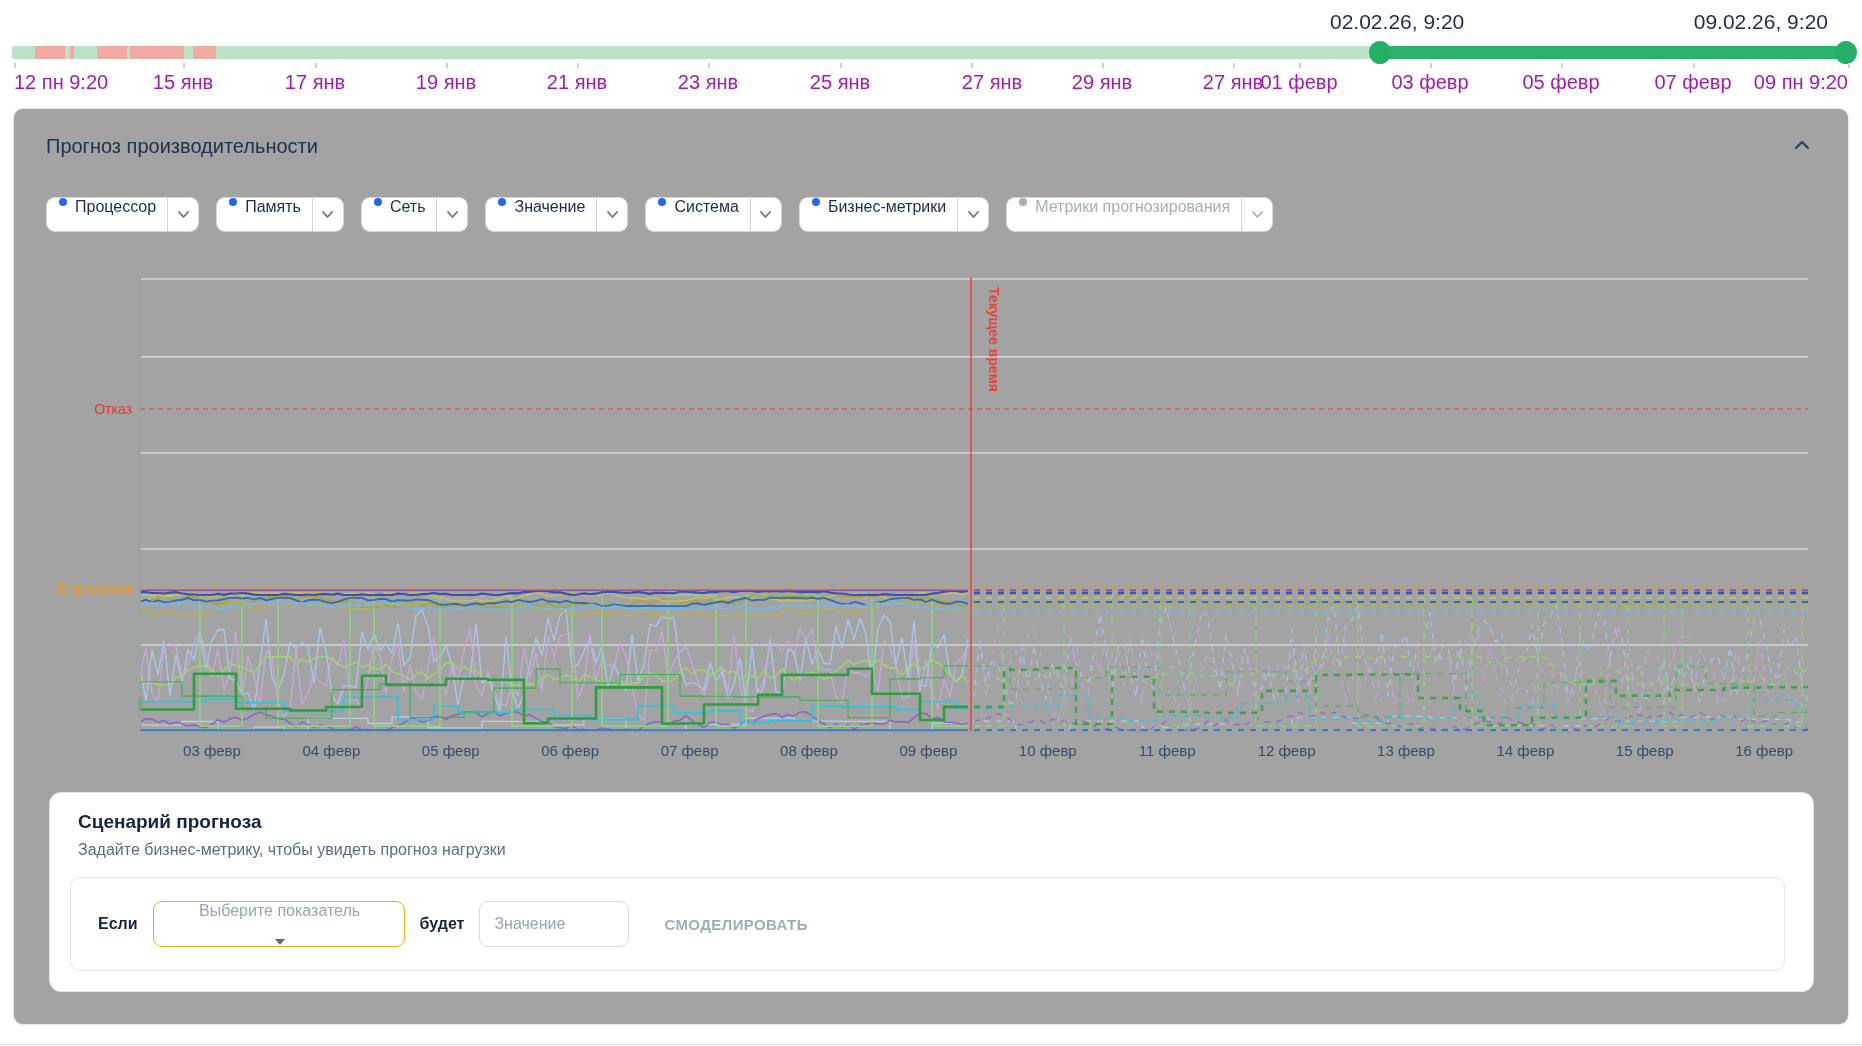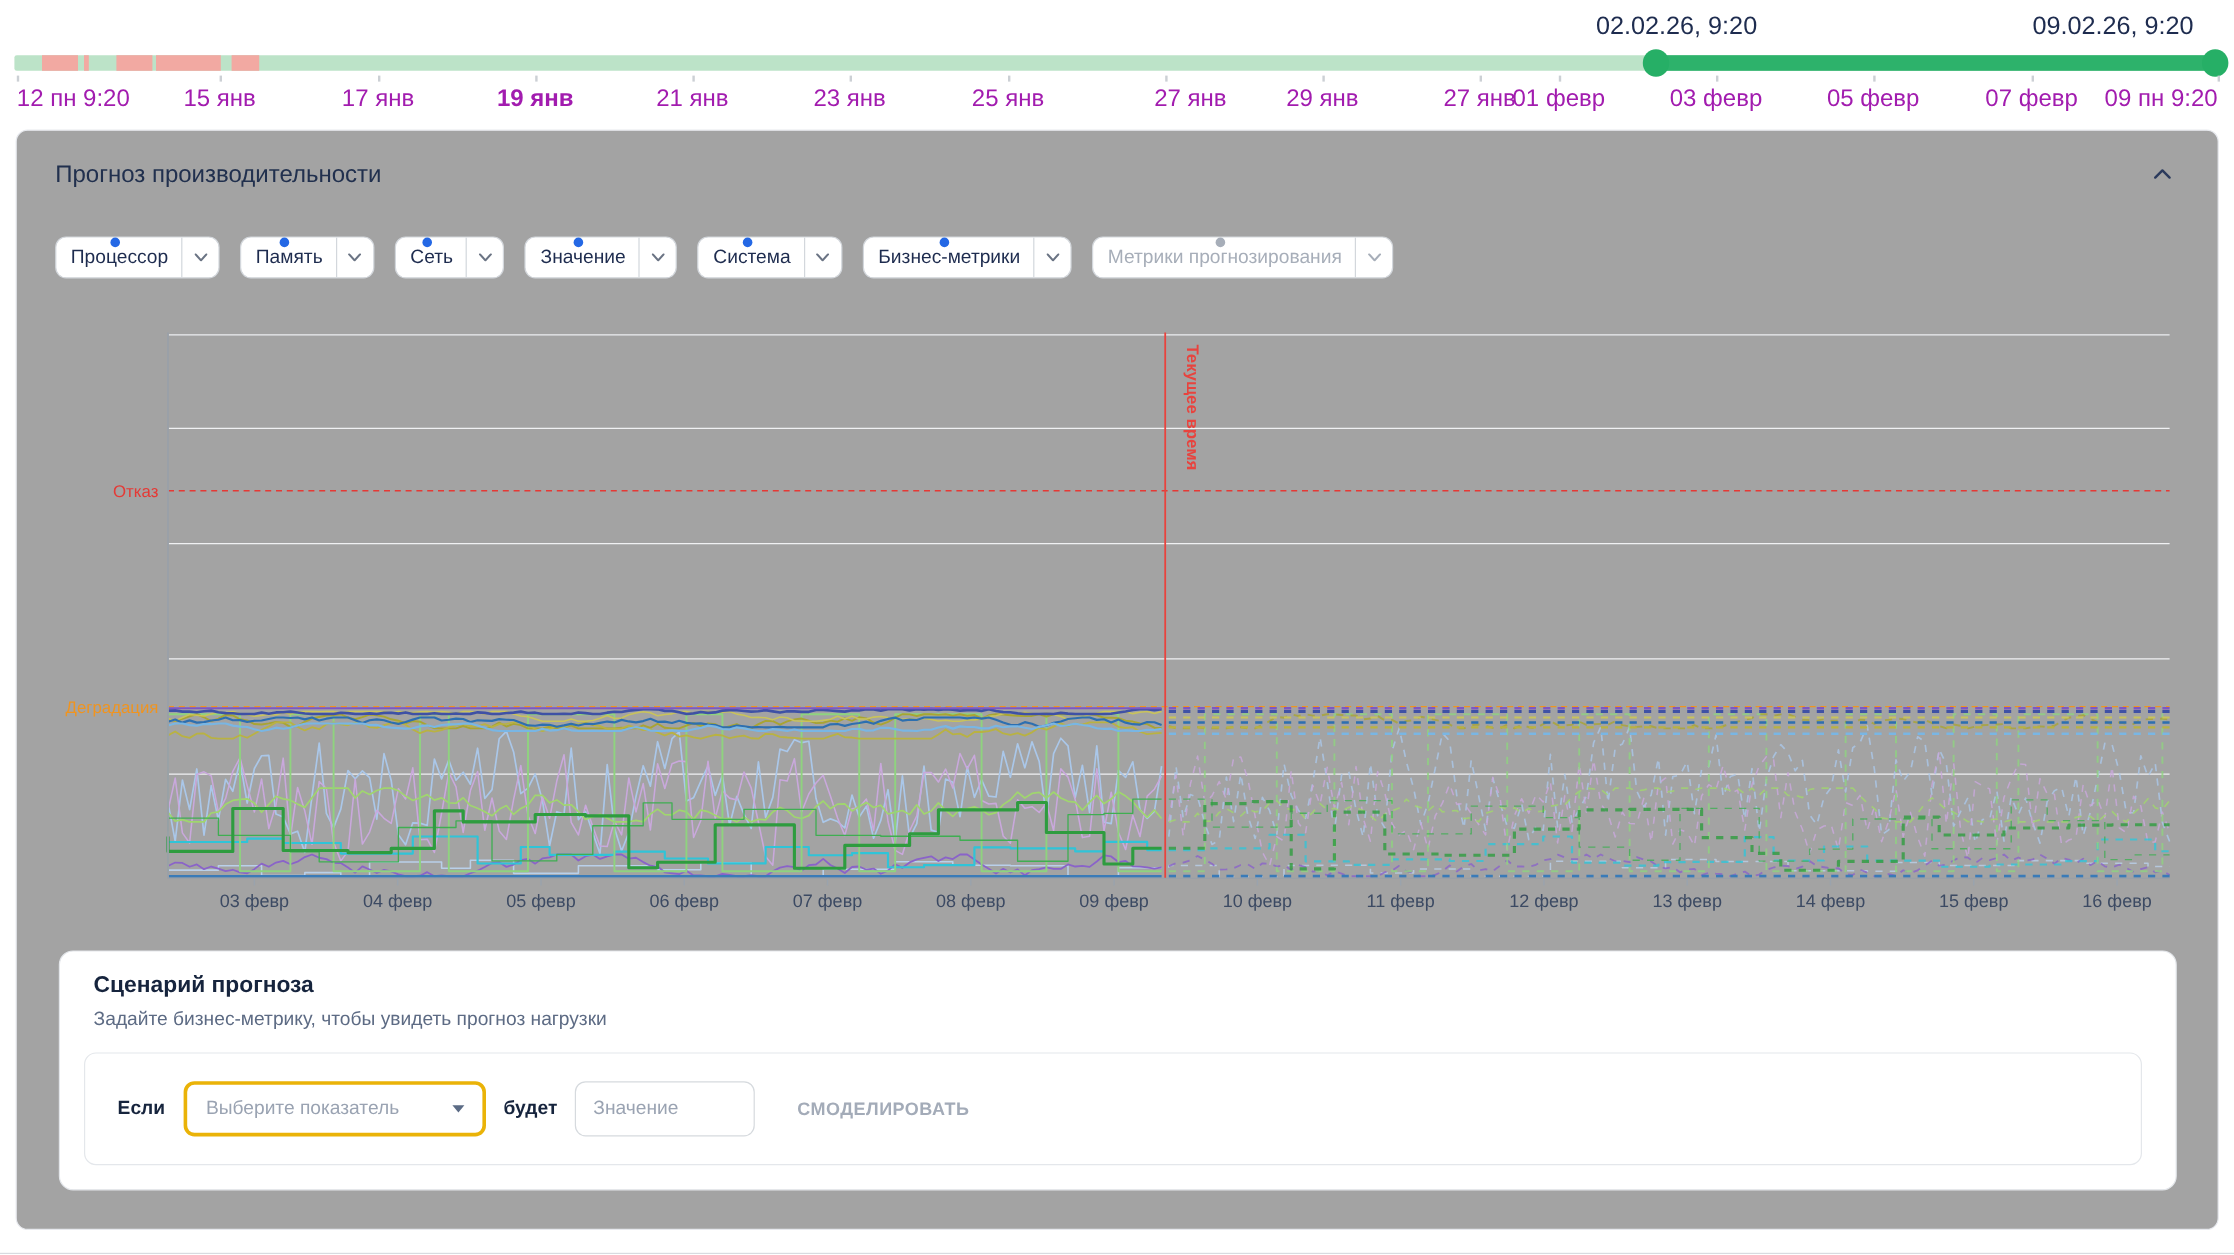--- a/index.html
+++ b/index.html
@@ -18,40 +18,40 @@
   
   .main-card{position:absolute;left:13px;top:108px;width:1834px;height:915px;
     border:1px solid #e7e9ee;border-radius:10px;background:#a3a3a3;}
   .card-title{position:absolute;left:32px;top:26px;font-size:20px;font-weight:500;color:#21304e;}
   .collapse-btn{position:absolute;right:32px;top:22px;width:28px;height:28px;border:none;background:none;
     cursor:pointer;display:flex;align-items:center;justify-content:center;padding:0;}
   
   #filter-row{position:absolute;left:32px;top:88px;display:flex;gap:17px;}
   .chip{display:inline-flex;align-items:stretch;border:1px solid #d3d7dc;border-radius:9px;background:#fff;
     height:33px;cursor:pointer;user-select:none;}
-  .chip .chip-main{display:flex;align-items:center;padding:0 11px 0 12px;flex-direction:column;}
+  .chip .chip-main{display:flex;align-items:flex-start;padding:0 11px 0 12px;}
   .chip .dot{width:8px;height:8px;border-radius:50%;background:#2468e5;margin-right:8px;flex:none;}
   .chip .chip-label{font-size:16px;color:#1e2c4f;white-space:nowrap;}
   .chip .chip-divider{width:1px;background:#d3d7dc;}
   .chip .chip-caret{display:flex;align-items:center;justify-content:center;width:30px;color:#6b7484;}
   .chip.disabled .dot{background:#a7aeb9;}
   .chip.disabled .chip-label{color:#a7aeb9;}
   .chip.disabled .chip-caret{color:#a7aeb9;}
   
   #chart-wrap{position:absolute;left:0;top:150px;width:1834px;height:510px;}
   
   .scenario{position:absolute;left:35px;top:683px;width:1765px;height:200px;
     border:1px solid #e3e6ea;border-radius:12px;background:#fff;box-sizing:border-box;}
   .scenario-title{position:absolute;left:28px;top:18px;font-size:19px;font-weight:700;color:#16243d;}
   .scenario-subtitle{position:absolute;left:28px;top:48px;font-size:16px;color:#5d6b84;}
   .scenario-form{position:absolute;left:20px;top:84px;width:1715px;height:94px;box-sizing:border-box;
     border:1px solid #e4e7eb;border-radius:10px;display:flex;align-items:center;padding-left:27px;gap:15px;}
   .form-label{font-size:16px;font-weight:600;color:#16243d;}
-  .metric-select{width:252px;height:46px;border:3px solid #eab308;border-radius:9px;background:#fff;
-    display:flex;align-items:center;justify-content:space-between;padding:0 14px 0 16px;cursor:pointer;box-sizing:border-box;}
+  .metric-select{width:252px;height:46px;border:1px solid #eab308;border-radius:9px;background:#fff;
+    display:flex;align-items:center;justify-content:space-between;padding:0 14px 0 16px;cursor:pointer;box-sizing:border-box;flex-direction:column;}
   .metric-select .ph{font-size:16px;color:#9aa3b2;}
   .metric-select .sel-caret{color:#5b6b85;font-size:12px;}
   .value-input{width:150px;height:46px;border:1px solid #d6dade;border-radius:9px;box-sizing:border-box;
     font-size:16px;padding:0 14px;color:#1e2c4f;font-family:"Liberation Sans",sans-serif;}
   .value-input::placeholder{color:#9aa3b2;}
   .simulate-btn{border:none;background:none;font-family:"Liberation Sans",sans-serif;
     font-size:15px;font-weight:700;letter-spacing:.4px;color:#a3abb8;margin-left:14px;cursor:pointer;}
   
   .bottom-divider{position:absolute;left:0;top:1044px;width:1862px;height:1px;background:#d8dbe0;}
 </style>
@@ -74,21 +74,21 @@
     <div class="tl-handle" id="tl-handle-end" style="left: 1823px;"></div>
   </div>
   <div id="tl-ticks">
       <div class="tl-tick" style="left: 14px;"></div>
       <div class="tl-tick-label" style="left: 14px;">12 пн 9:20</div>
       <div class="tl-tick" style="left: 183px;"></div>
       <div class="tl-tick-label" style="left: 183px; transform: translateX(-50%);">15 янв</div>
       <div class="tl-tick" style="left: 315px;"></div>
       <div class="tl-tick-label" style="left: 315px; transform: translateX(-50%);">17 янв</div>
       <div class="tl-tick" style="left: 446px;"></div>
-      <div class="tl-tick-label" style="left: 446px; transform: translateX(-50%); font-weight: bold;">19 янв</div>
+      <div class="tl-tick-label" style="left: 446px; transform: translateX(-50%);">19 янв</div>
       <div class="tl-tick" style="left: 577px;"></div>
       <div class="tl-tick-label" style="left: 577px; transform: translateX(-50%);">21 янв</div>
       <div class="tl-tick" style="left: 708px;"></div>
       <div class="tl-tick-label" style="left: 708px; transform: translateX(-50%);">23 янв</div>
       <div class="tl-tick" style="left: 840px;"></div>
       <div class="tl-tick-label" style="left: 840px; transform: translateX(-50%);">25 янв</div>
       <div class="tl-tick" style="left: 971px;"></div>
       <div class="tl-tick-label" style="left: 992px; transform: translateX(-50%);">27 янв</div>
       <div class="tl-tick" style="left: 1102px;"></div>
       <div class="tl-tick-label" style="left: 1102px; transform: translateX(-50%);">29 янв</div>

